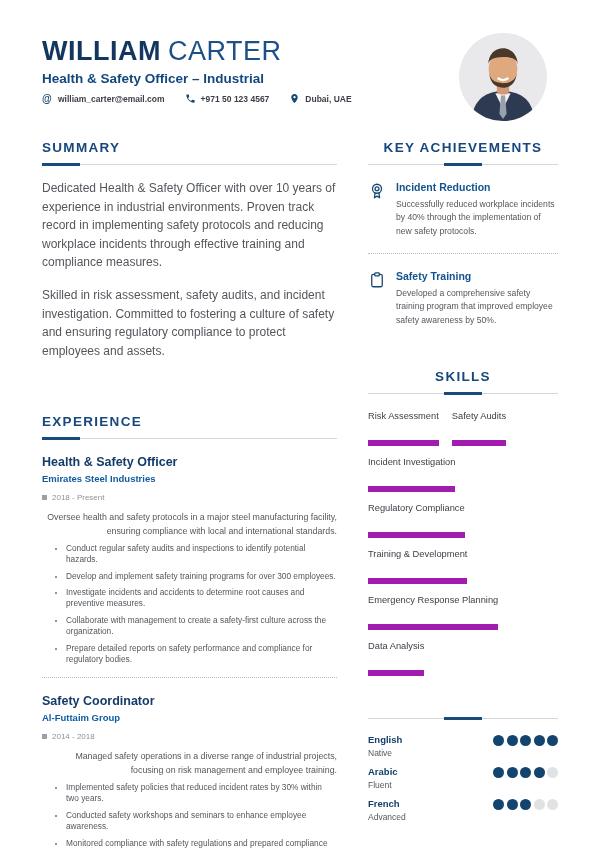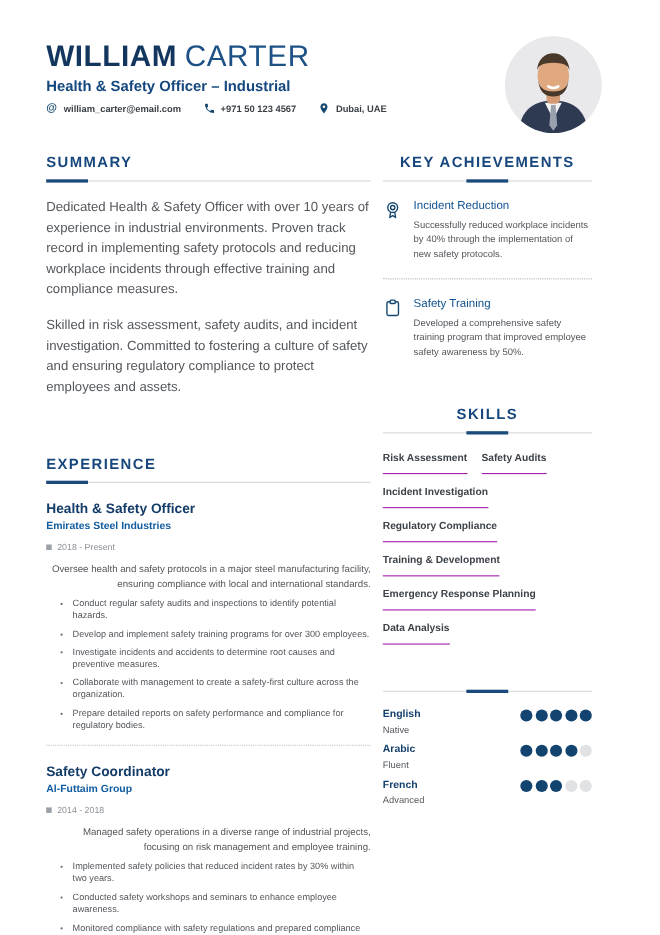--- a/index.html
+++ b/index.html
@@ -13,21 +13,21 @@
   .name .last { font-weight:500; color:#1d5186; margin-left:7px; }
   .job-headline { position:absolute; left:42px; top:71px; font-size:13.5px; font-weight:700; color:#14477e; }
   .contact-row { position:absolute; left:42px; top:93px; display:flex; align-items:center; gap:20px; }
   .contact-item { display:flex; align-items:center; gap:5px; font-size:8.5px; font-weight:700; color:#3a3f45; }
   .contact-item .cicon { width:11px; height:11px; color:#15476f; display:inline-flex; }
   .at-glyph { font-size:10px; font-weight:700; color:#15476f; line-height:11px; }
   .photo { position:absolute; left:459px; top:33px; width:88px; height:88px; border-radius:50%; overflow:hidden; background:#e9e9ec; }
 
   
   .col-left  { position:absolute; left:42px;  top:140px; width:295px; }
-  .col-right { position:absolute; left:348px; top:140px; width:190px; }
+  .col-right { position:absolute; left:368px; top:140px; width:190px; }
 
   
   .sec-h { font-size:13.5px; font-weight:800; letter-spacing:1.3px; color:#17477c; margin-bottom:9px; }
   .sec-h.center { text-align:center; }
   .rule { position:relative; height:1px; background:#d5d8db; }
   .rule::after { content:""; position:absolute; top:-1px; height:3px; width:38px; background:#1a4a7c; }
   .rule.left-mark::after { left:0; }
   .rule.center-mark::after { left:50%; transform:translateX(-50%); }
 
   
@@ -40,28 +40,28 @@
   .date-square { width:5px; height:5px; background:#9aa0a6; display:inline-block; }
   .job-desc { font-size:8.8px; line-height:1.5; color:#53575c; margin-top:9px;text-align:right; }
   .job-bullets { margin-top:5px; padding-left:24px; list-style:disc; }
   .job-bullets li { font-size:8.3px; line-height:1.35; color:#53575c; margin-bottom:5.5px; }
   .job-bullets li::marker { color:#6a6f74; font-size:8px; }
   .dot-divider { border-top:1px dotted #b8bdc2; margin:12px 0 6px 0; }
 
   
   .ach-item { display:flex; gap:10px; margin-top:16px; }
   .ach-icon { flex:0 0 18px; width:18px; height:18px; margin-top:1px; }
-  .ach-title { font-size:10.5px; font-weight:400; color:#12538f; }
+  .ach-title { font-size:10.5px; font-weight:700; color:#12538f; }
   .ach-text { font-size:8.6px; line-height:1.55; color:#53575c; margin-top:5px; }
   .ach-divider { border-top:1px dotted #b8bdc2; margin:15px 0 0 0; }
 
   
   .section-skills { margin-top:42px; }
   .skills-wrap { display:flex; flex-wrap:wrap; column-gap:13px; row-gap:11px; margin-top:17px; }
-  .skill { font-size:9.3px; font-weight:700; color:#3c4248; border-bottom:1px solid #a21caf; padding-bottom:9px; }
+  .skill { font-size:9.3px; font-weight:400; color:#3c4248; border-bottom:6px solid #a21caf; padding-bottom:19px; }
 
   
   .section-languages { margin-top:42px; }
   .langs { margin-top:15px; }
   .lang-row { display:flex; justify-content:space-between; align-items:flex-start; margin-bottom:8px; }
   .lang-name { font-size:9.5px; font-weight:800; color:#123f6b; }
   .lang-level { font-size:8.5px; color:#55595e; margin-top:3px; }
   .dots { display:flex; gap:2.5px; margin-top:1px; }
   .dot { width:11px; height:11px; border-radius:50%; background:#e1e2e4; display:inline-block; }
   .dot.filled { background:#13436f; }

